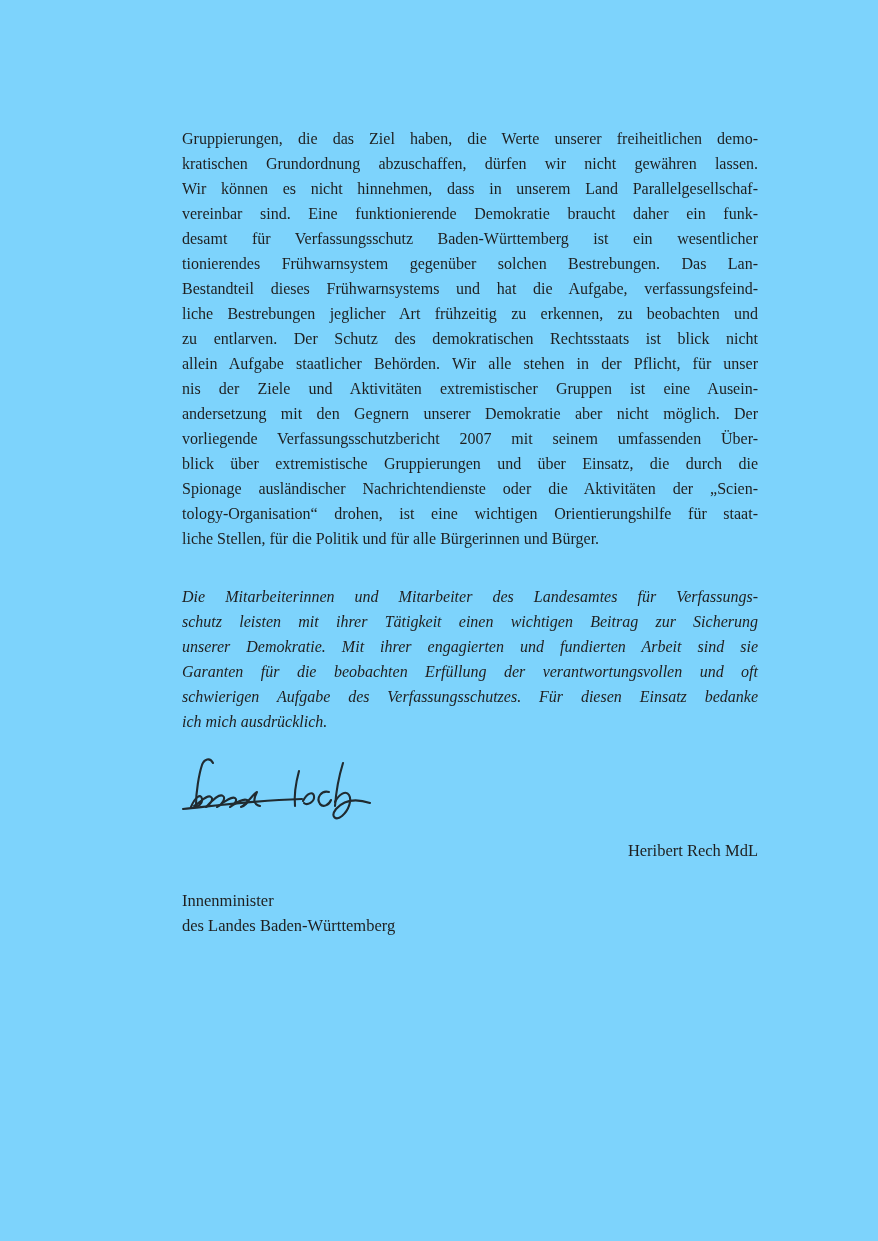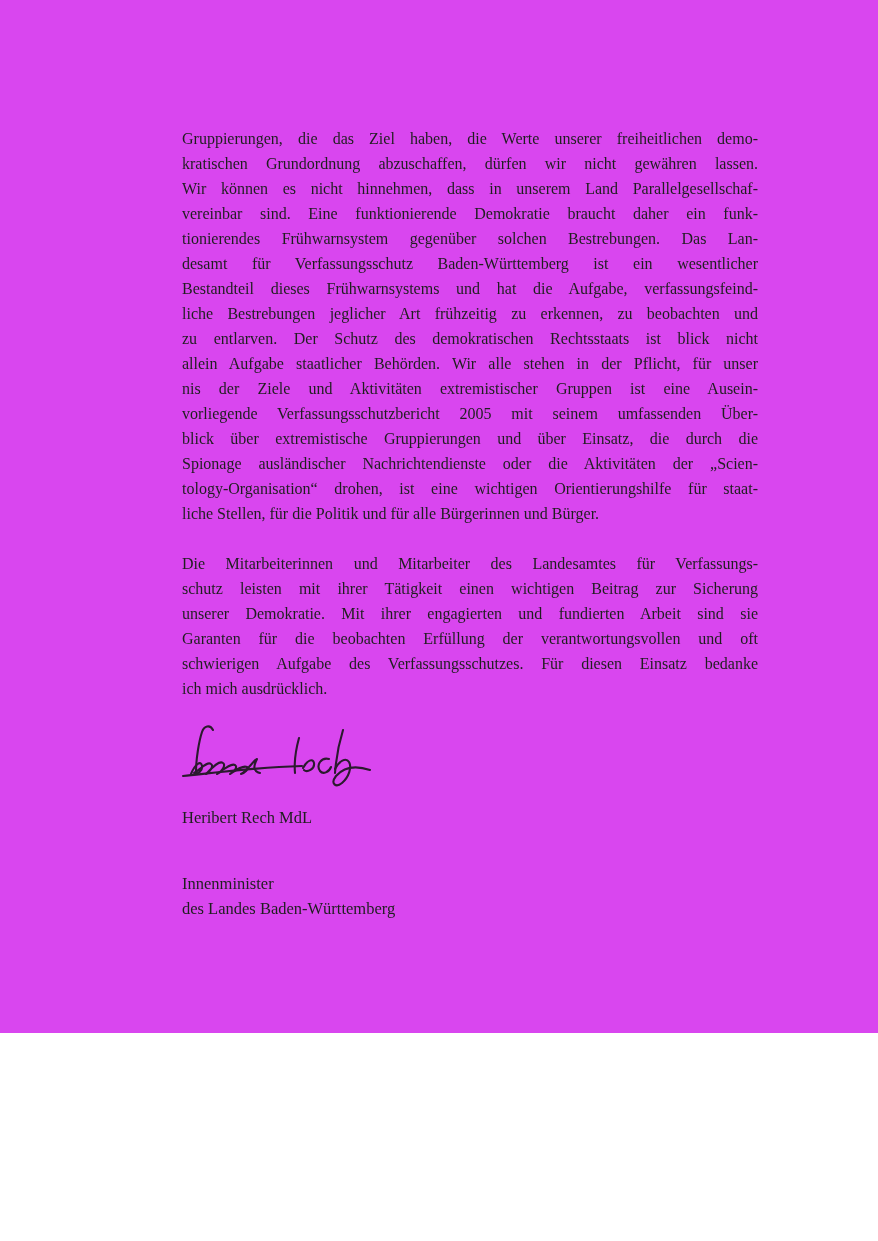--- a/index.html
+++ b/index.html
@@ -3,22 +3,22 @@
 <meta charset="utf-8">
 <style>
   html, body {
     margin: 0;
     padding: 0;
     background: #ffffff;
   }
   .page {
     position: relative;
     width: 878px;
-    height: 1033px;
-    background: #d946ef;
+    height: 1241px;
+    background: #7dd3fc;
     font-family: "Liberation Serif", serif;
     color: #1f1f1f;
     overflow: hidden;
   }
   .content {
     position: absolute;
     left: 182px;
     top: 126px;
     width: 576px;
     font-size: 16px;
@@ -26,59 +26,62 @@
   }
   .para .line {
     text-align: justify;
     text-align-last: justify;
     white-space: normal;
   }
   .para .line.last {
     text-align-last: left;
   }
   .para-gap {
-    margin-top: 25px;
+    margin-top: 33px;
+    font-style: italic;
   }
   .signature-wrap {
     margin-top: 22px;
     width: 190px;
     height: 66px;
   }
   .signature-wrap svg {
     display: block;
   }
   .sig-name {
     margin-top: 16px;
     font-size: 16.5px;
+    text-align: right;
   }
   .sig-title {
-    margin-top: 41px;
+    margin-top: 25px;
     font-size: 16.5px;
     line-height: 25px;
   }
 </style>
 </head>
 <body>
 
 <div class="page">
   <div class="content">
 
     <div class="para">
         <div class="line">Gruppierungen, die das Ziel haben, die Werte unserer freiheitlichen demo-</div>
         <div class="line">kratischen Grundordnung abzuschaffen, dürfen wir nicht gewähren lassen.</div>
         <div class="line">Wir können es nicht hinnehmen, dass in unserem Land Parallelgesellschaf-</div>
         <div class="line">vereinbar sind. Eine funktionierende Demokratie braucht daher ein funk-</div>
+        <div class="line">desamt für Verfassungsschutz Baden-Württemberg ist ein wesentlicher</div>
         <div class="line">tionierendes Frühwarnsystem gegenüber solchen Bestrebungen. Das Lan-</div>
-        <div class="line">desamt für Verfassungsschutz Baden-Württemberg ist ein wesentlicher</div>
         <div class="line">Bestandteil dieses Frühwarnsystems und hat die Aufgabe, verfassungsfeind-</div>
         <div class="line">liche Bestrebungen jeglicher Art frühzeitig zu erkennen, zu beobachten und</div>
         <div class="line">zu entlarven. Der Schutz des demokratischen Rechtsstaats ist blick nicht</div>
         <div class="line">allein Aufgabe staatlicher Behörden. Wir alle stehen in der Pflicht, für unser</div>
         <div class="line">nis der Ziele und Aktivitäten extremistischer Gruppen ist eine Ausein-</div>
-        <div class="line">vorliegende Verfassungsschutzbericht 2005 mit seinem umfassenden Über-</div>
+        <div class="line">andersetzung mit den Gegnern unserer Demokratie aber nicht möglich. Der</div>
+        <div class="line">vorliegende Verfassungsschutzbericht 2007 mit seinem umfassenden Über-</div>
         <div class="line">blick über extremistische Gruppierungen und über Einsatz, die durch die</div>
         <div class="line">Spionage ausländischer Nachrichtendienste oder die Aktivitäten der „Scien-</div>
         <div class="line">tology-Organisation“ drohen, ist eine wichtigen Orientierungshilfe für staat-</div>
         <div class="line last">liche Stellen, für die Politik und für alle Bürgerinnen und Bürger.</div>
       </div>
 
     <div class="para para-gap">
         <div class="line">Die Mitarbeiterinnen und Mitarbeiter des Landesamtes für Verfassungs-</div>
         <div class="line">schutz leisten mit ihrer Tätigkeit einen wichtigen Beitrag zur Sicherung</div>
         <div class="line">unserer Demokratie. Mit ihrer engagierten und fundierten Arbeit sind sie</div>

